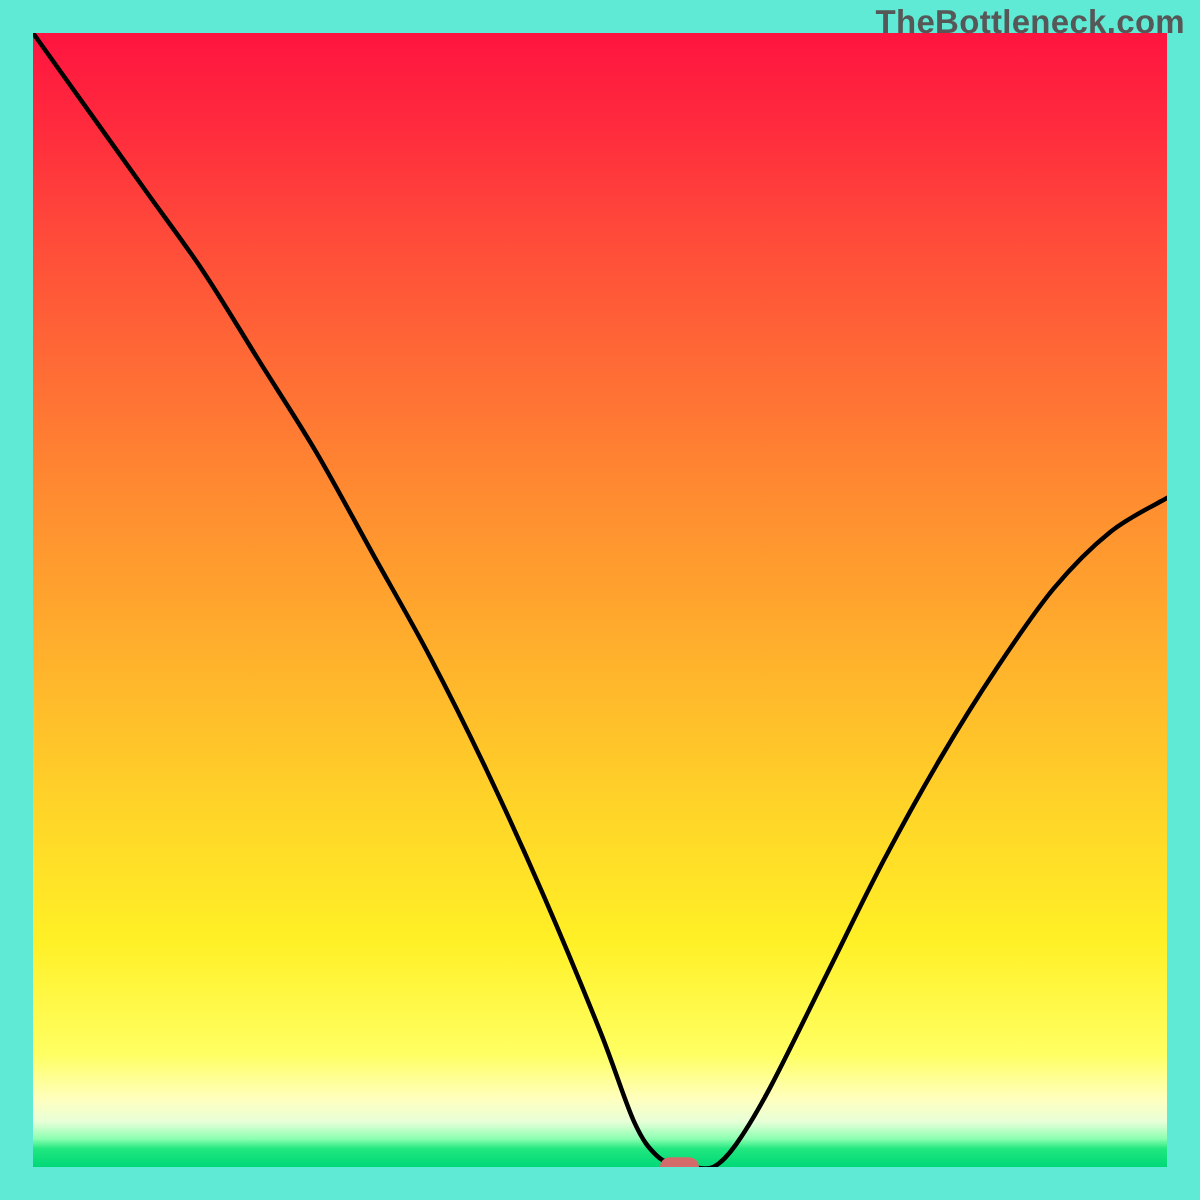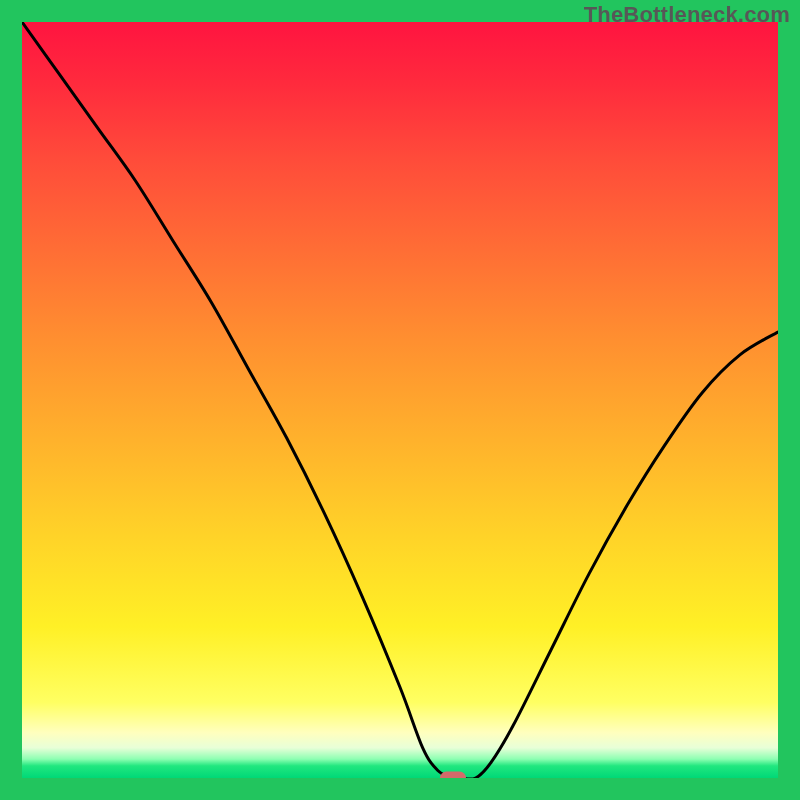--- a/index.html
+++ b/index.html
@@ -8,21 +8,21 @@
     width: 800px;
     height: 800px;
     background: #000;
     overflow: hidden;
     font-family: Arial, Helvetica, sans-serif;
   }
   .frame {
     position: relative;
     width: 800px;
     height: 800px;
-    background: #22c55e;
+    background: #5eead4;
     text-align: center;
   }
   .watermark {
     position: absolute;
     top: 2px;
     right: 10px;
     font-size: 22px;
     font-weight: 600;
     color: #575757;
     letter-spacing: 0.2px;

